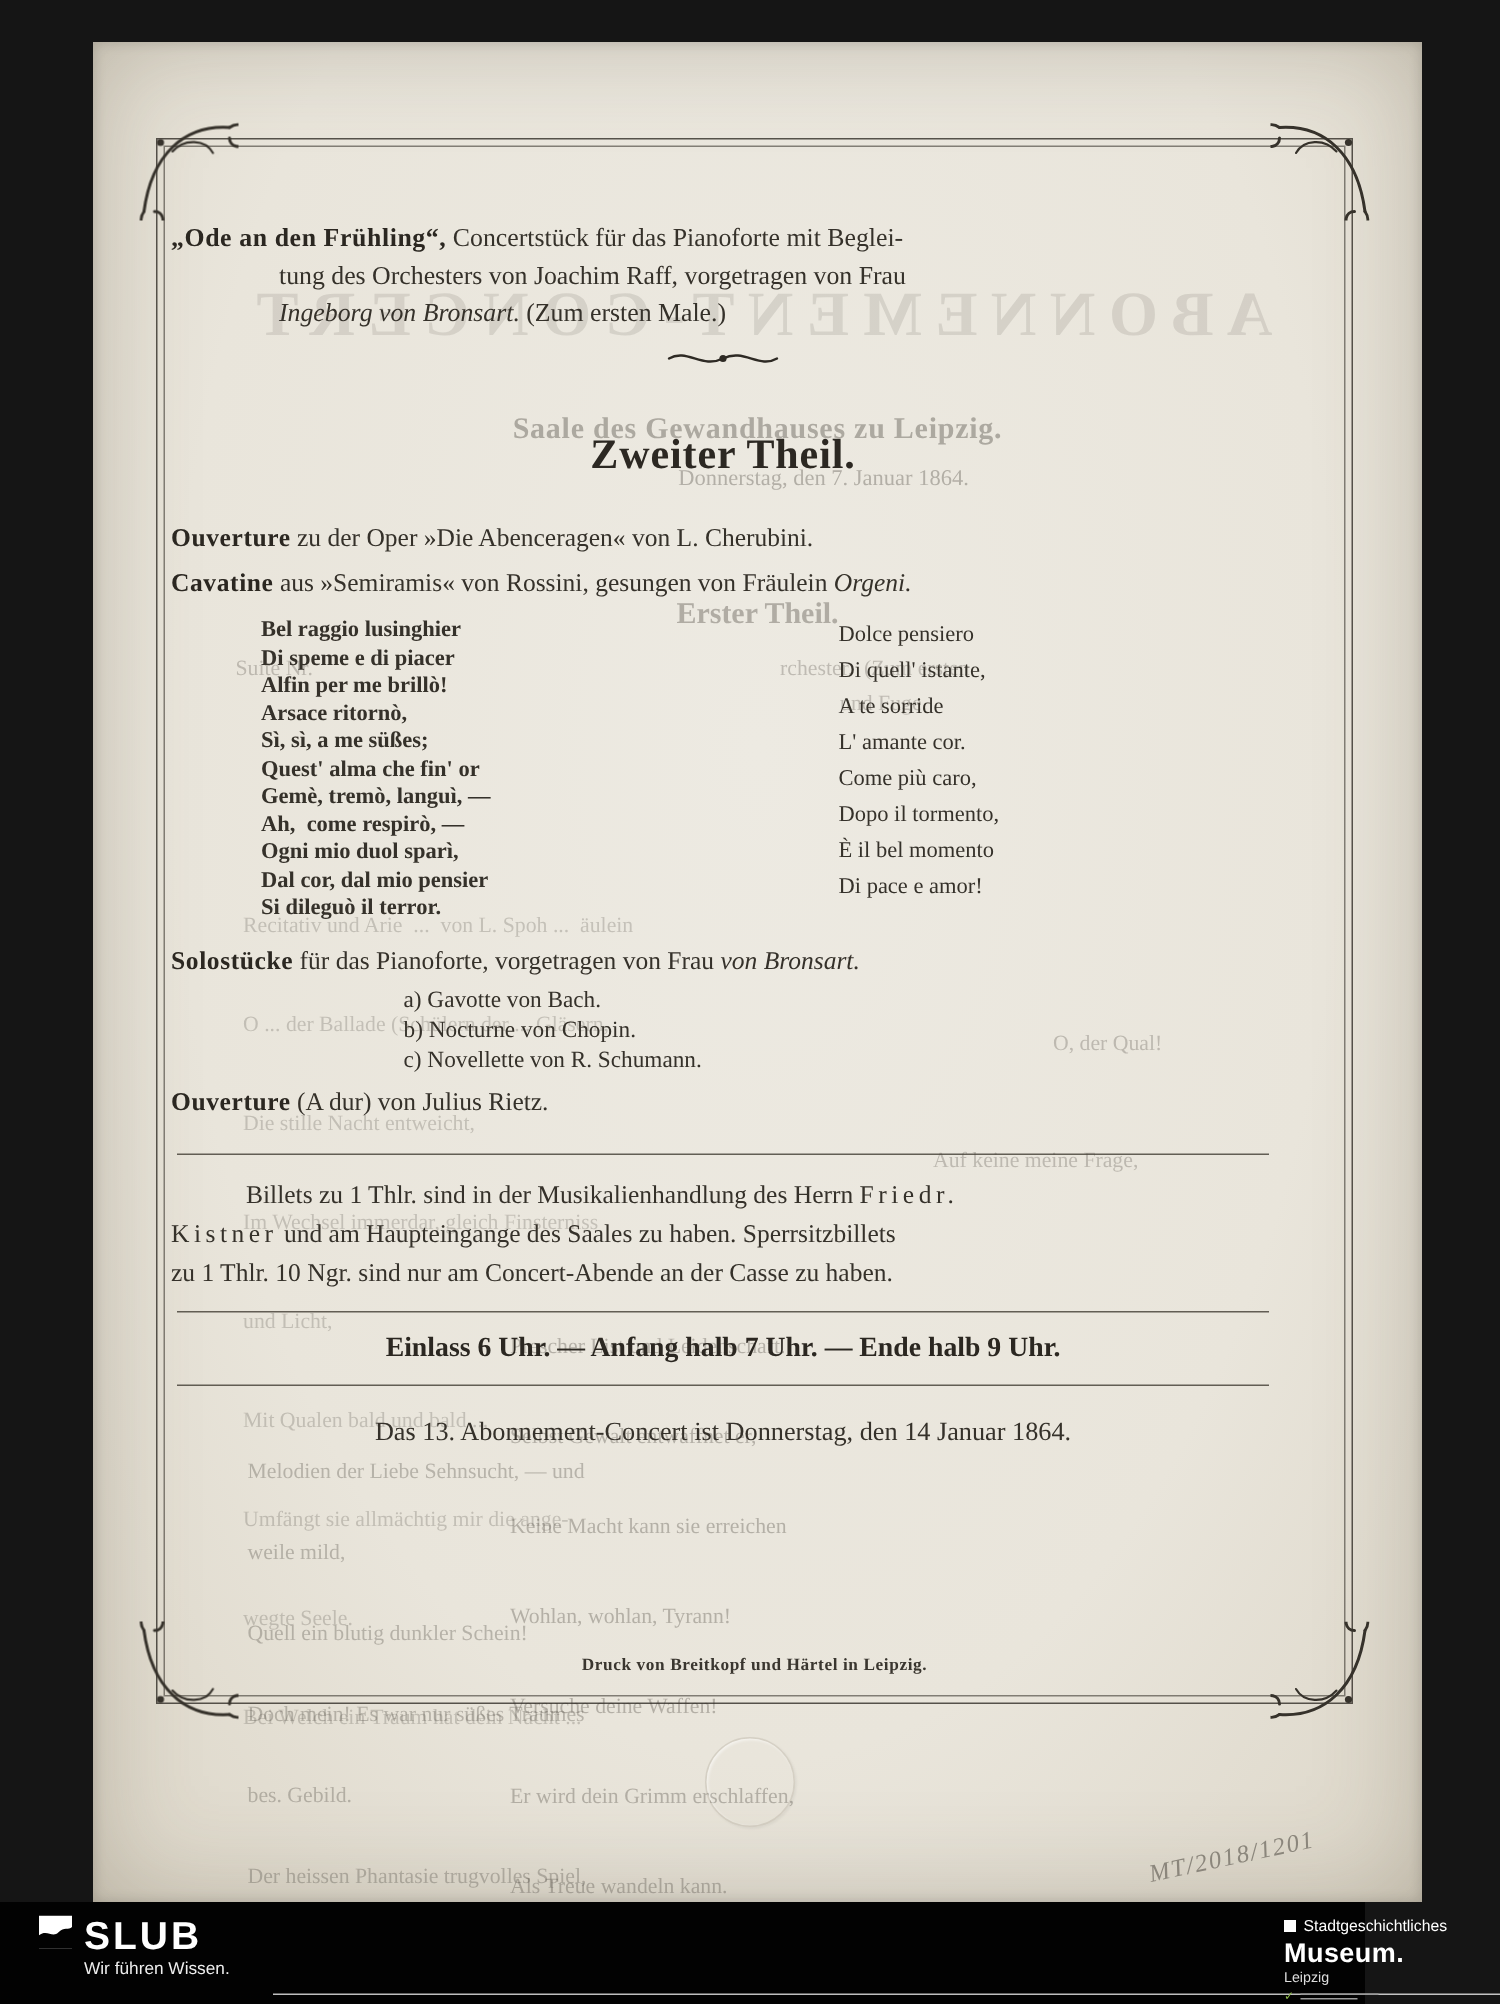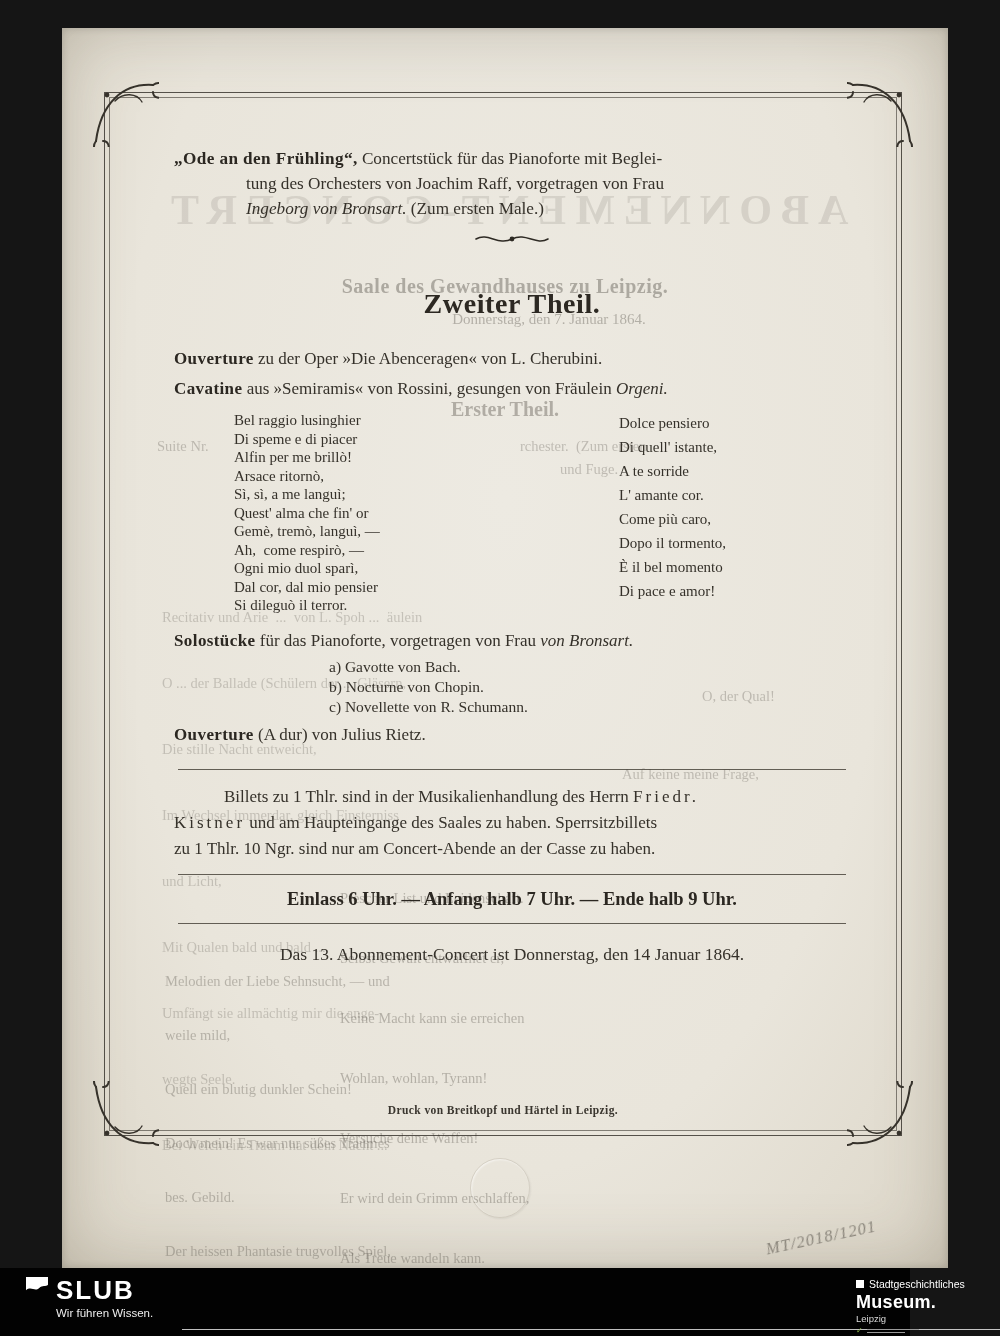--- a/index.html
+++ b/index.html
@@ -35,32 +35,32 @@
     position:absolute; left:42px; top:64px; width:798px; height:1044px; z-index:2;
     border:1.6px solid rgba(44,40,33,.78); pointer-events:none;
   }
   .frame-inner { position:absolute; inset:4px; border:1px solid rgba(44,40,33,.55); }
   .corner { position:absolute; width:70px; height:70px; }
   .c-tl { left:-16px; top:-16px; }
   .c-tr { right:-16px; top:-16px; transform:scaleX(-1); }
   .c-bl { left:-16px; bottom:-16px; transform:scaleY(-1); }
   .c-br { right:-16px; bottom:-16px; transform:scale(-1,-1); }
   
-  .content { position:relative; z-index:3; padding:118px 98px 0 112px; width:100%; }
+  .content { position:relative; z-index:3; padding:118px 98px 0 52px; width:100%; }
   .intro { margin:0; font-size:17.2px; line-height:25px; }
   .intro .line { display:block; }
   .intro .indent { padding-left:72px; }
   .intro b { letter-spacing:.4px; color:#2b2721; }
   .ornament { margin:10px 0 0; height:16px; text-align:center; }
   h1.part-heading { margin:40px 0 0; text-align:center; font-size:28px; line-height:34px; letter-spacing:.6px; color:#2c2822; }
   .work { margin:26px 0 0; font-size:17px; line-height:24px; }
   .work.tight { margin-top:6px; }
   .work b { letter-spacing:.4px; color:#2b2721; }
   .lyrics { display:flex; margin-top:10px; padding-left:60px; font-size:15px; }
-  .lyr-left  { width:330px; line-height:18.5px; }
+  .lyr-left  { width:330px; line-height:18.5px;font-weight:bold; }
   .lyr-right { margin-left:55px; line-height:24px; }
   .lyric-line { white-space:pre; }
   .solo-list { margin:4px 0 0 155px; font-size:15.5px; line-height:20px; }
   .rule { height:1px; background:#4a453c; opacity:.85; margin:22px 4px 0; }
   .rule.r2 { margin-top:12px; }
   .billets { margin:14px 0 0; font-size:17px; line-height:26px; }
   .billets .line { display:block; }
   .billets .l1 { padding-left:50px; }
   .sperr { letter-spacing:3px; }
   .einlass { margin:12px 0 0; text-align:center; font-weight:bold; font-size:18.5px; line-height:24px; color:#2b2721; }
@@ -203,21 +203,21 @@
       <p class="work"><b>Ouverture</b><span> zu der Oper »Die Abenceragen« von L. Cherubini.</span></p>
 
       <p class="work tight"><b>Cavatine</b><span> aus »Semiramis« von Rossini, gesungen von Fräulein </span><i>Orgeni.</i></p>
 
       <div class="lyrics">
         <div class="lyr-left">
           <div class="lyric-line">Bel raggio lusinghier</div>
           <div class="lyric-line">Di speme e di piacer</div>
           <div class="lyric-line">Alfin per me brillò!</div>
           <div class="lyric-line">Arsace ritornò,</div>
-          <div class="lyric-line">Sì, sì, a me languì;</div>
+          <div class="lyric-line">Sì, sì, a me süßes;</div>
           <div class="lyric-line">Quest' alma che fin' or</div>
           <div class="lyric-line">Gemè, tremò, languì, —</div>
           <div class="lyric-line">Ah,  come respirò, —</div>
           <div class="lyric-line">Ogni mio duol sparì,</div>
           <div class="lyric-line">Dal cor, dal mio pensier</div>
           <div class="lyric-line">Si dileguò il terror.</div>
         </div>
         <div class="lyr-right">
           <div class="lyric-line">Dolce pensiero</div>
           <div class="lyric-line">Di quell' istante,</div>

